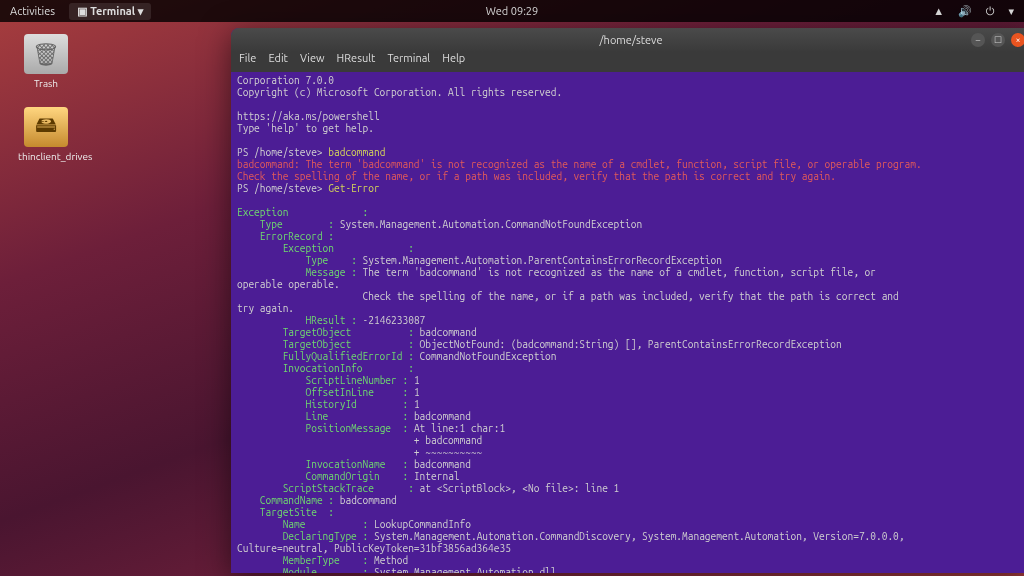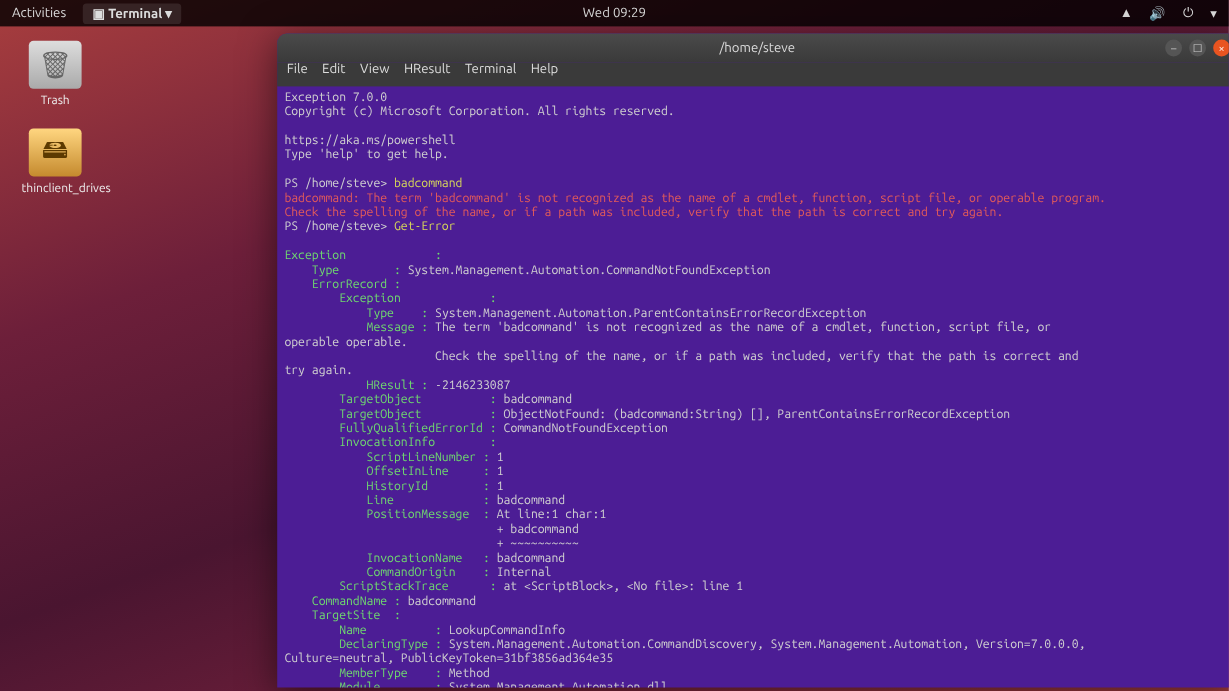--- a/index.html
+++ b/index.html
@@ -91,21 +91,21 @@
     </div>
   </div>
   <div class="menubar">
     <span>File</span>
     <span>Edit</span>
     <span>View</span>
     <span>HResult</span>
     <span>Terminal</span>
     <span>Help</span>
   </div>
-  <div class="term-body"><span>Exception 7.0.0</span>
+  <div class="term-body"><span>Corporation 7.0.0</span>
 <span>Copyright (c) Microsoft Corporation. All rights reserved.</span>
 
 <span>https://aka.ms/powershell</span>
 <span>Type 'help' to get help.</span>
 
 <span>PS /home/steve&gt; </span><span class="c-yellow">badcommand</span>
 <span class="c-red">badcommand: The term 'badcommand' is not recognized as the name of a cmdlet, function, script file, or operable program.</span>
 <span class="c-red">Check the spelling of the name, or if a path was included, verify that the path is correct and try again.</span>
 <span>PS /home/steve&gt; </span><span class="c-yellow">Get-Error</span>
 

